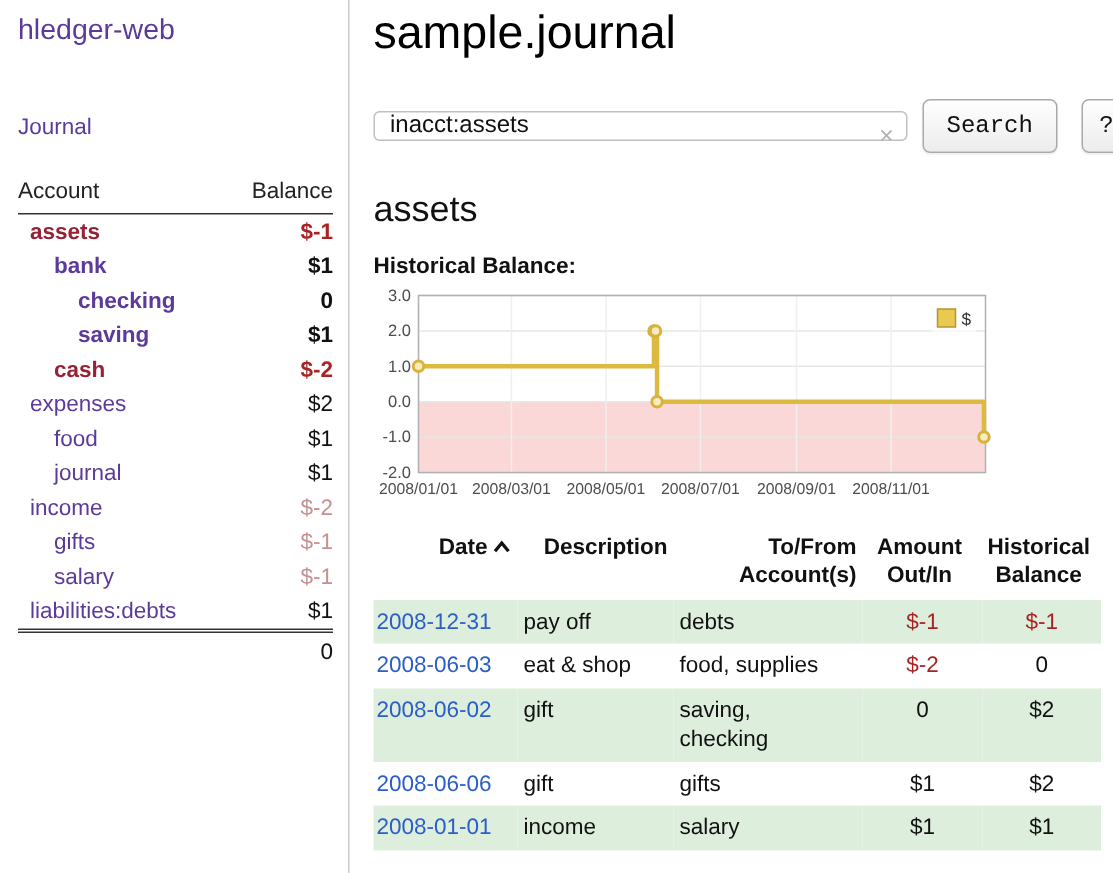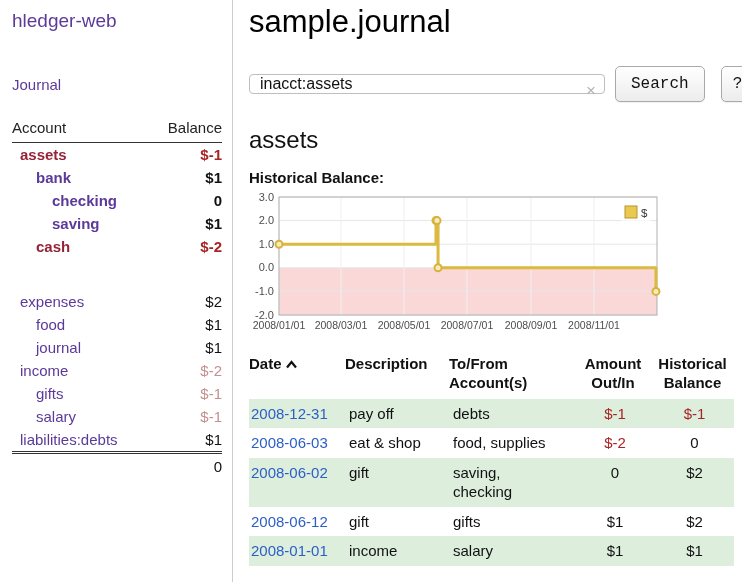--- a/index.html
+++ b/index.html
@@ -32,21 +32,21 @@
   .search-input{width:100%;height:20px;border:1px solid #bfbfbf;border-radius:4px;padding:0 28px 0 10px;font-size:16px;color:#111;font-family:inherit;outline:none}
   .clear-icon{position:absolute;right:9px;top:7px;color:#b5b5b5;font-size:17px;cursor:pointer}
   .btn{height:36px;border:1px solid #a9a9a9;border-radius:5px;background:linear-gradient(#ffffff,#ececec);font-size:16px;padding:0 15px;font-family:Liberation Mono, monospace;color:#111;cursor:pointer;box-shadow:0 1px 1px rgba(0,0,0,.06)}
   .btn-help{width:34px;padding:0;margin-left:6px}
   .account-heading{font-size:24px;font-weight:400;margin-top:24px}
   .chart-title{font-size:15px;font-weight:700;margin-top:15px}
   .chart-wrap{margin-top:5px}
 
   
   table.register{border-collapse:collapse;margin-top:12px;width:485px;font-size:15px;table-layout:fixed}
-  .register th{font-weight:700;text-align:left;vertical-align:top;padding:2px 4px 6px 0;line-height:1.25}
+  .register th{font-weight:700;text-align:right;vertical-align:top;padding:2px 4px 6px 0;line-height:1.25}
   .register th.num,.register td.num{text-align:center}
   .register td{padding:5px 4px;vertical-align:top;line-height:1.3}
   .register td:first-child{padding-left:2px}
   tr.shaded{background:#ddeedd}
   .date-link{color:#2b5fc7;cursor:pointer}
   .neg{color:#a82424}
   td.acct-cell{white-space:pre-line}
   .caret{display:inline-block;margin-left:3px}
 </style>
 </head>
@@ -76,21 +76,21 @@
         </div>
         <div class="acct-row">
           <span class="acct-name acct-purple-bold" style="padding-left: 40px;">saving</span>
           <span class="acct-bal bal-bold">$1</span>
         </div>
         <div class="acct-row">
           <span class="acct-name acct-red-bold" style="padding-left: 24px; text-align: center;">cash</span>
           <span class="acct-bal bal-bold-neg">$-2</span>
         </div>
         <div class="acct-row">
-          <span class="acct-name acct-purple" style="padding-left: 8px; margin-top: 32px;">expenses</span>
+          <span class="acct-name acct-purple" style="padding-left: 8px;">expenses</span>
           <span class="acct-bal bal">$2</span>
         </div>
         <div class="acct-row">
           <span class="acct-name acct-purple" style="padding-left: 24px;">food</span>
           <span class="acct-bal bal">$1</span>
         </div>
         <div class="acct-row">
           <span class="acct-name acct-purple" style="padding-left: 24px;">journal</span>
           <span class="acct-bal bal">$1</span>
         </div>
@@ -209,21 +209,21 @@
         </tr>
         <tr class="shaded">
           <td><span class="date-link">2008-06-02</span></td>
           <td>gift</td>
           <td class="acct-cell">saving,
 checking</td>
           <td class="num">0</td>
           <td class="num">$2</td>
         </tr>
         <tr>
-          <td><span class="date-link">2008-06-12</span></td>
+          <td><span class="date-link">2008-06-06</span></td>
           <td>gift</td>
           <td class="acct-cell">gifts</td>
           <td class="num">$1</td>
           <td class="num">$2</td>
         </tr>
         <tr class="shaded">
           <td><span class="date-link">2008-01-01</span></td>
           <td>income</td>
           <td class="acct-cell">salary</td>
           <td class="num">$1</td>

